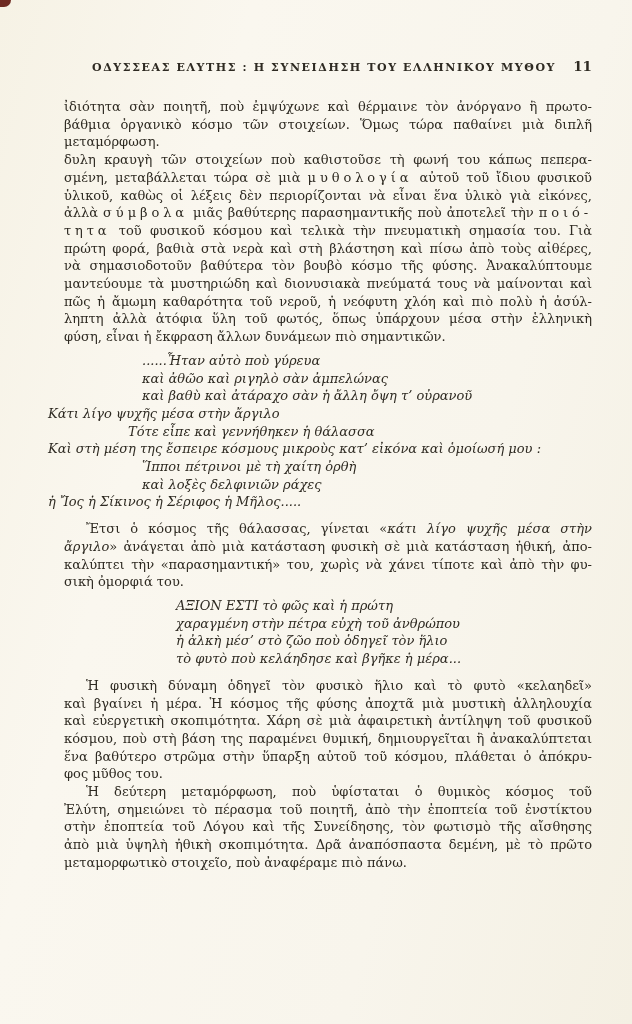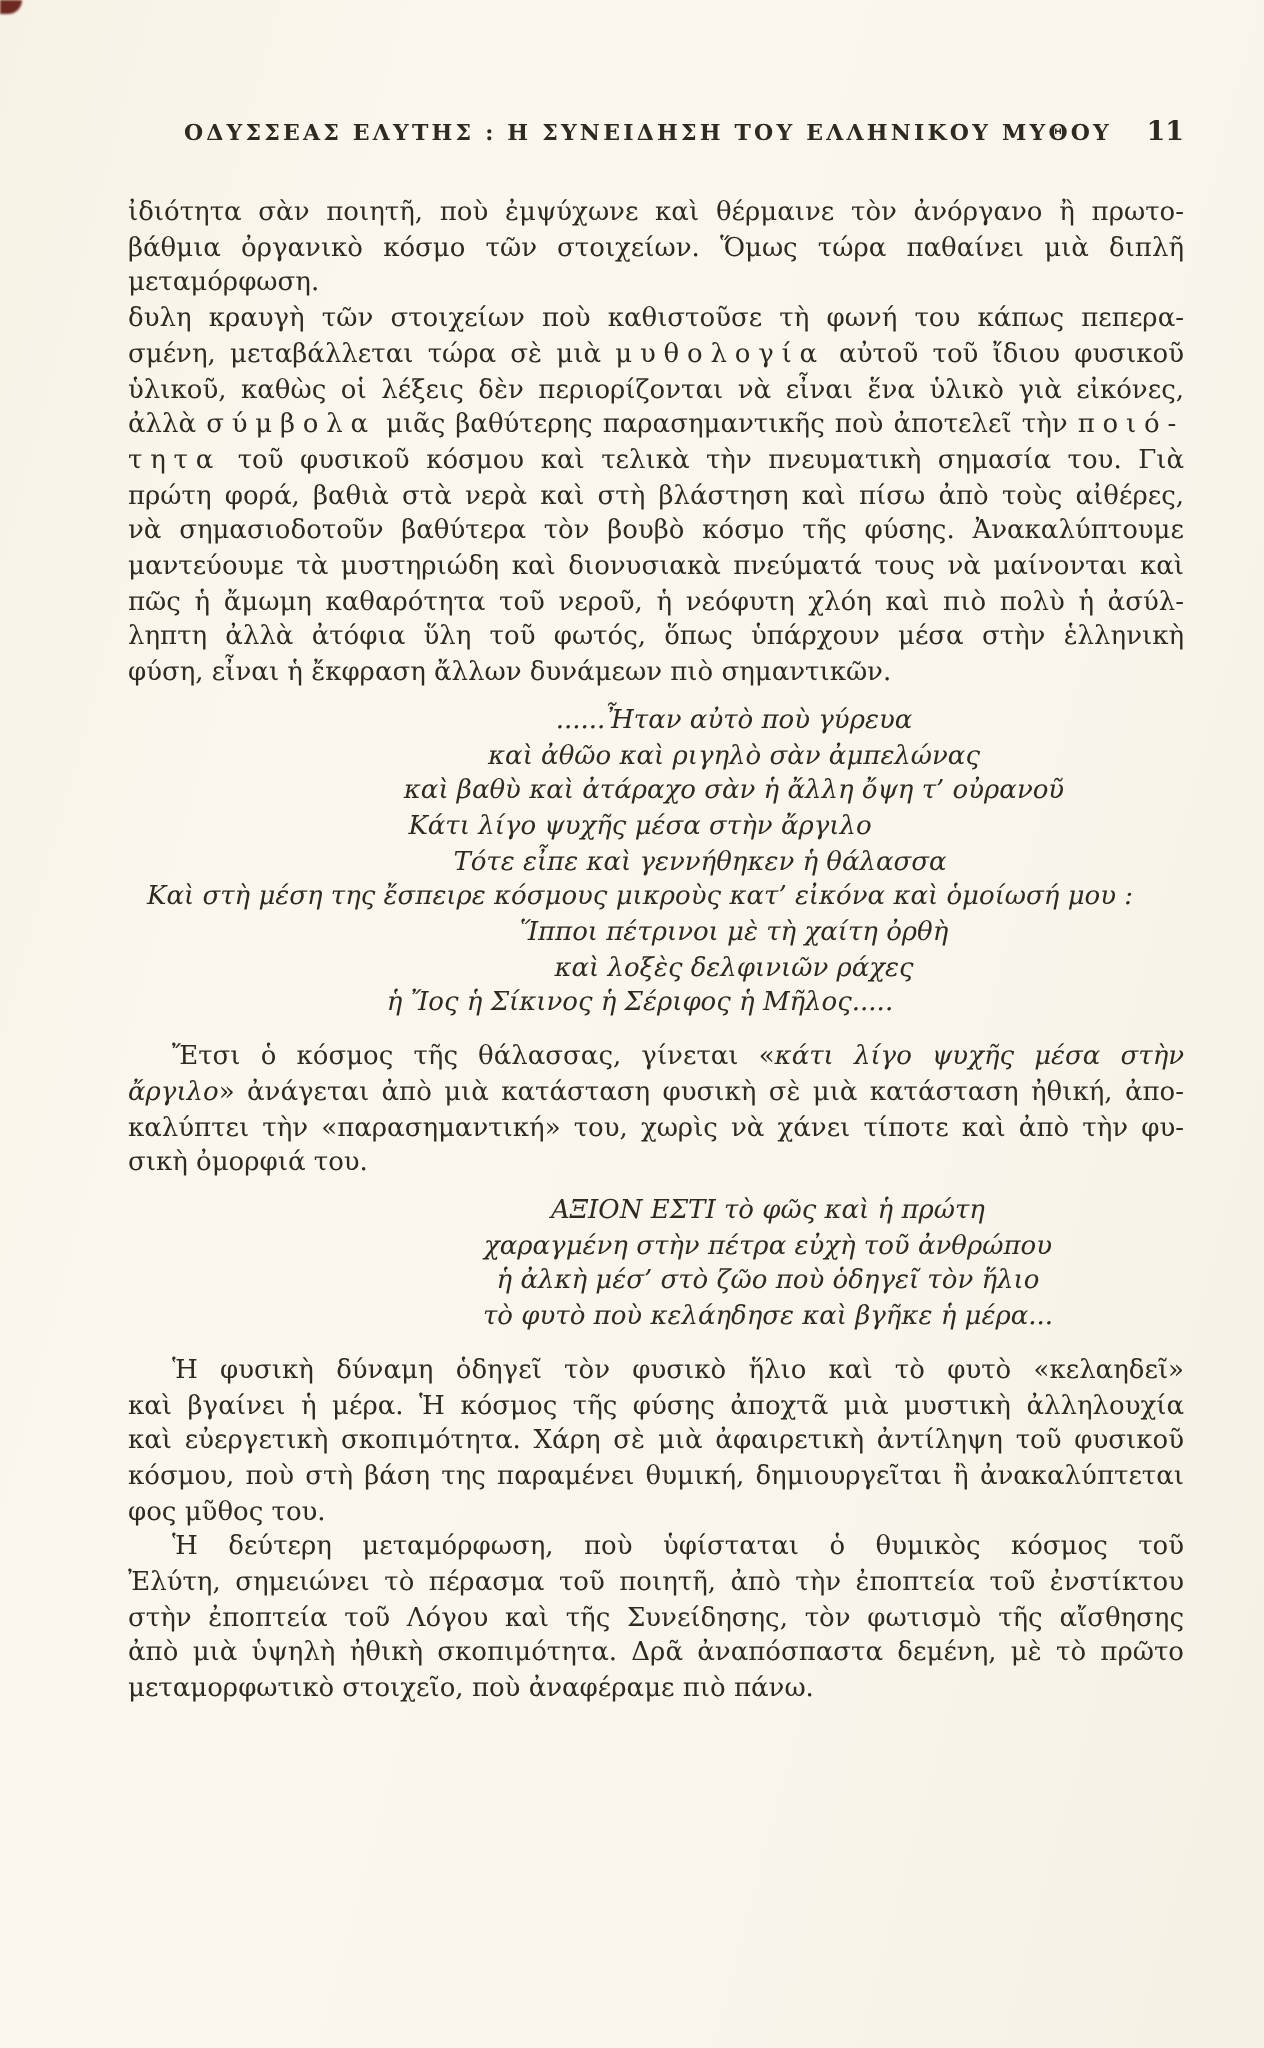--- a/index.html
+++ b/index.html
@@ -48,23 +48,23 @@
   }
   main{font-size:13px;line-height:17.7px;}
   .prose{margin:0;}
   .prose .line{
     text-align:justify;
     text-align-last:justify;
   }
   .prose .line.last{text-align-last:left;}
   .prose.indent-first .line.first{text-indent:22px;}
   .verse{margin:6px 0 9px 0;}
-  .verse .line{font-style:italic;text-align:center;}
+  .verse .line{font-style:italic;}
   .line[data-ind="0"]{margin-left:-16px;}
-  .line[data-ind="1"]{margin-left:44px;}
+  .line[data-ind="1"]{margin-left:64px;}
   .line[data-ind="2"]{margin-left:78px;}
   .line[data-ind="3"]{margin-left:112px;}
   .sp{letter-spacing:.30em;}
 </style>
 </head>
 <body>
 
 <div class="page">
   <div class="scan-speck"></div>
 
@@ -125,20 +125,21 @@
         <div class="line" data-ind="3">ἡ ἀλκὴ μέσ’ στὸ ζῶο ποὺ ὁδηγεῖ τὸν ἥλιο</div>
         <div class="line last" data-ind="3">τὸ φυτὸ ποὺ κελάηδησε καὶ βγῆκε ἡ μέρα...</div>
       </div>
 
     <div class="prose indent-first">
 
     <div class="line first">Ἡ φυσικὴ δύναμη ὁδηγεῖ τὸν φυσικὸ ἥλιο καὶ τὸ φυτὸ «κελαηδεῖ»</div>
         <div class="line">καὶ βγαίνει ἡ μέρα. Ἡ κόσμος τῆς φύσης ἀποχτᾶ μιὰ μυστικὴ ἀλληλουχία</div>
         <div class="line">καὶ εὐεργετικὴ σκοπιμότητα. Χάρη σὲ μιὰ ἀφαιρετικὴ ἀντίληψη τοῦ φυσικοῦ</div>
         <div class="line">κόσμου, ποὺ στὴ βάση της παραμένει θυμική, δημιουργεῖται ἢ ἀνακαλύπτεται</div>
+        <div class="line">ἕνα βαθύτερο στρῶμα στὴν ὕπαρξη αὐτοῦ τοῦ κόσμου, πλάθεται ὁ ἀπόκρυ-</div>
         <div class="line last">φος μῦθος του.</div>
       </div>
 
     <div class="prose indent-first">
 
     <div class="line first">Ἡ δεύτερη μεταμόρφωση, ποὺ ὑφίσταται ὁ θυμικὸς κόσμος τοῦ</div>
         <div class="line">Ἐλύτη, σημειώνει τὸ πέρασμα τοῦ ποιητῆ, ἀπὸ τὴν ἐποπτεία τοῦ ἐνστίκτου</div>
         <div class="line">στὴν ἐποπτεία τοῦ Λόγου καὶ τῆς Συνείδησης, τὸν φωτισμὸ τῆς αἴσθησης</div>
         <div class="line">ἀπὸ μιὰ ὑψηλὴ ἠθικὴ σκοπιμότητα. Δρᾶ ἀναπόσπαστα δεμένη, μὲ τὸ πρῶτο</div>
         <div class="line last">μεταμορφωτικὸ στοιχεῖο, ποὺ ἀναφέραμε πιὸ πάνω.</div>

